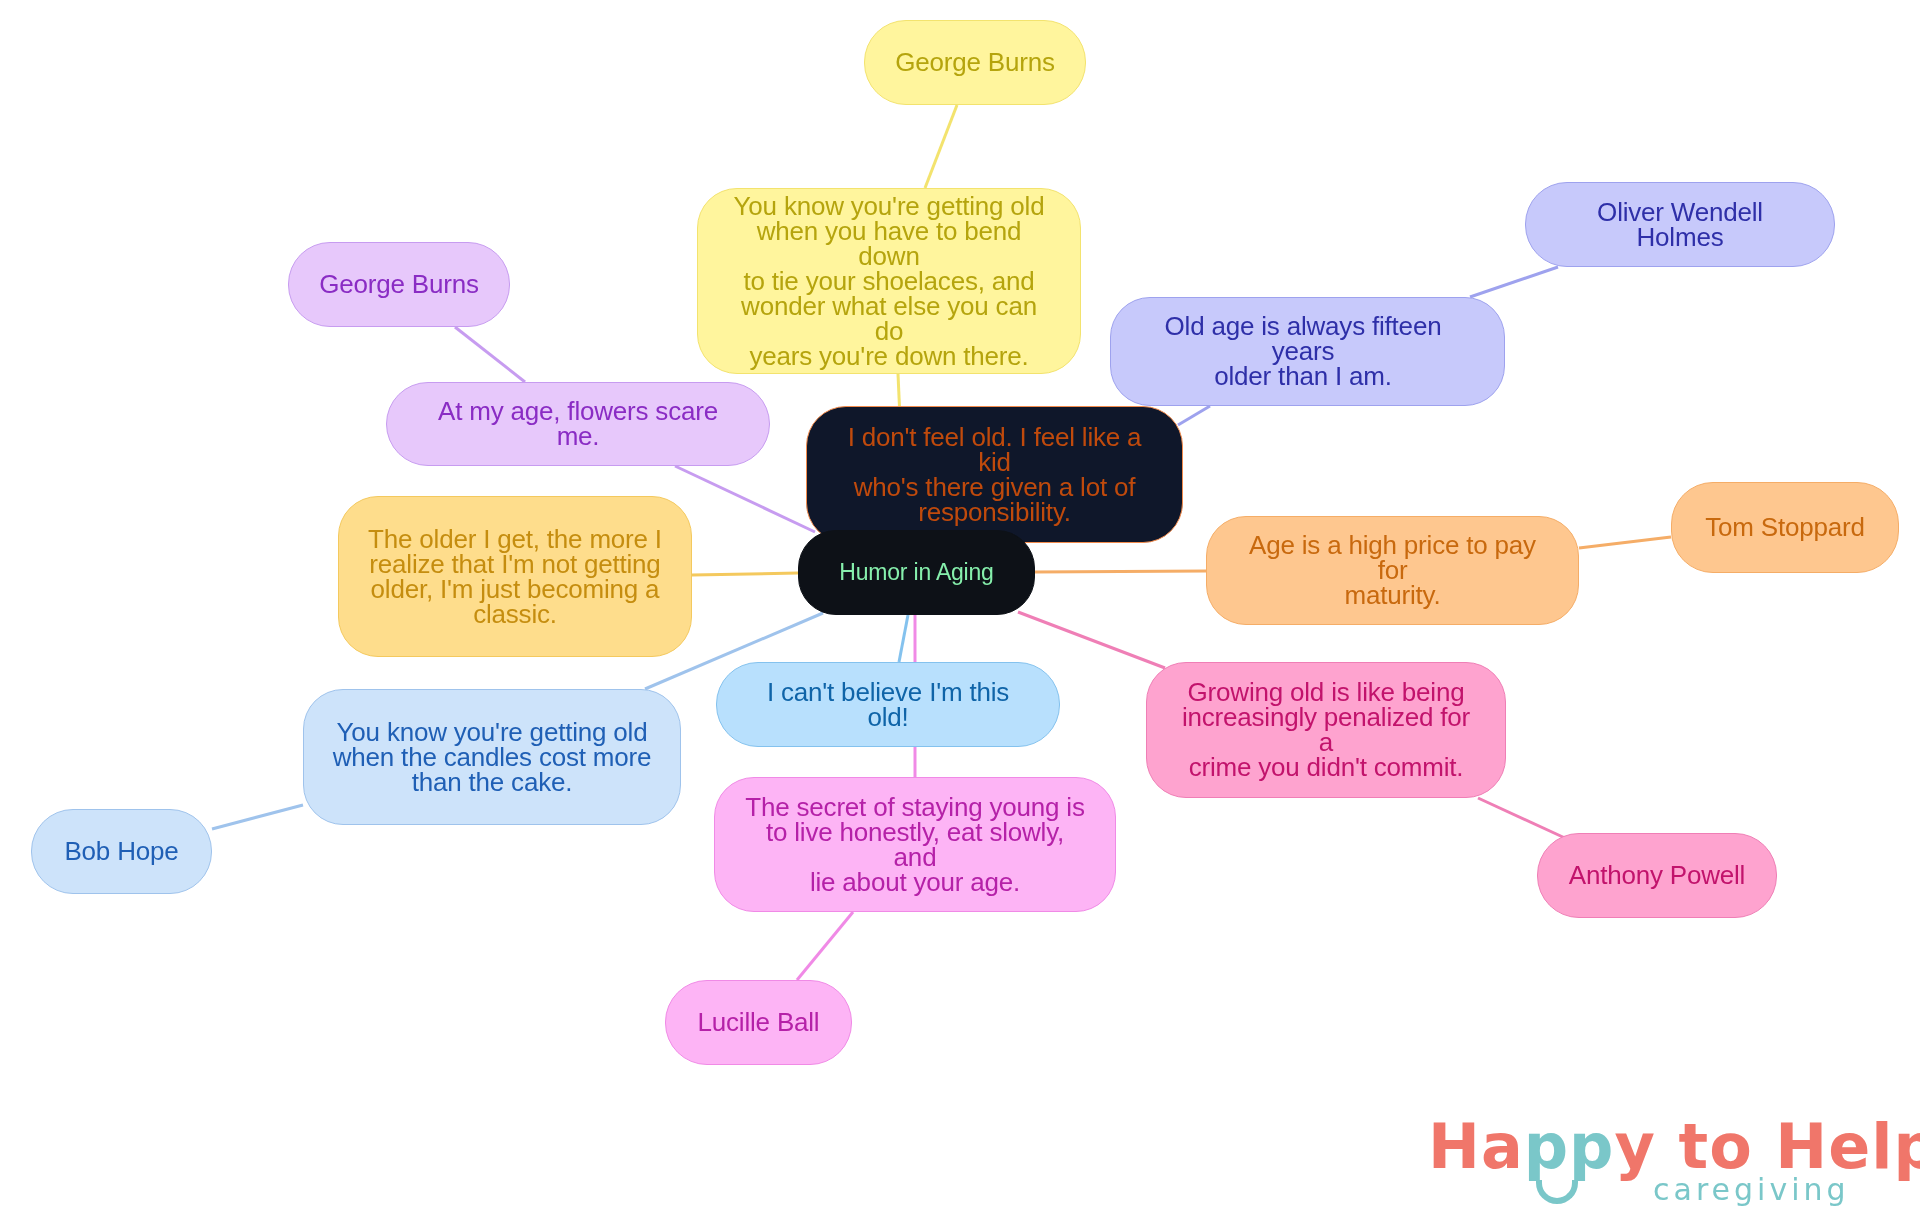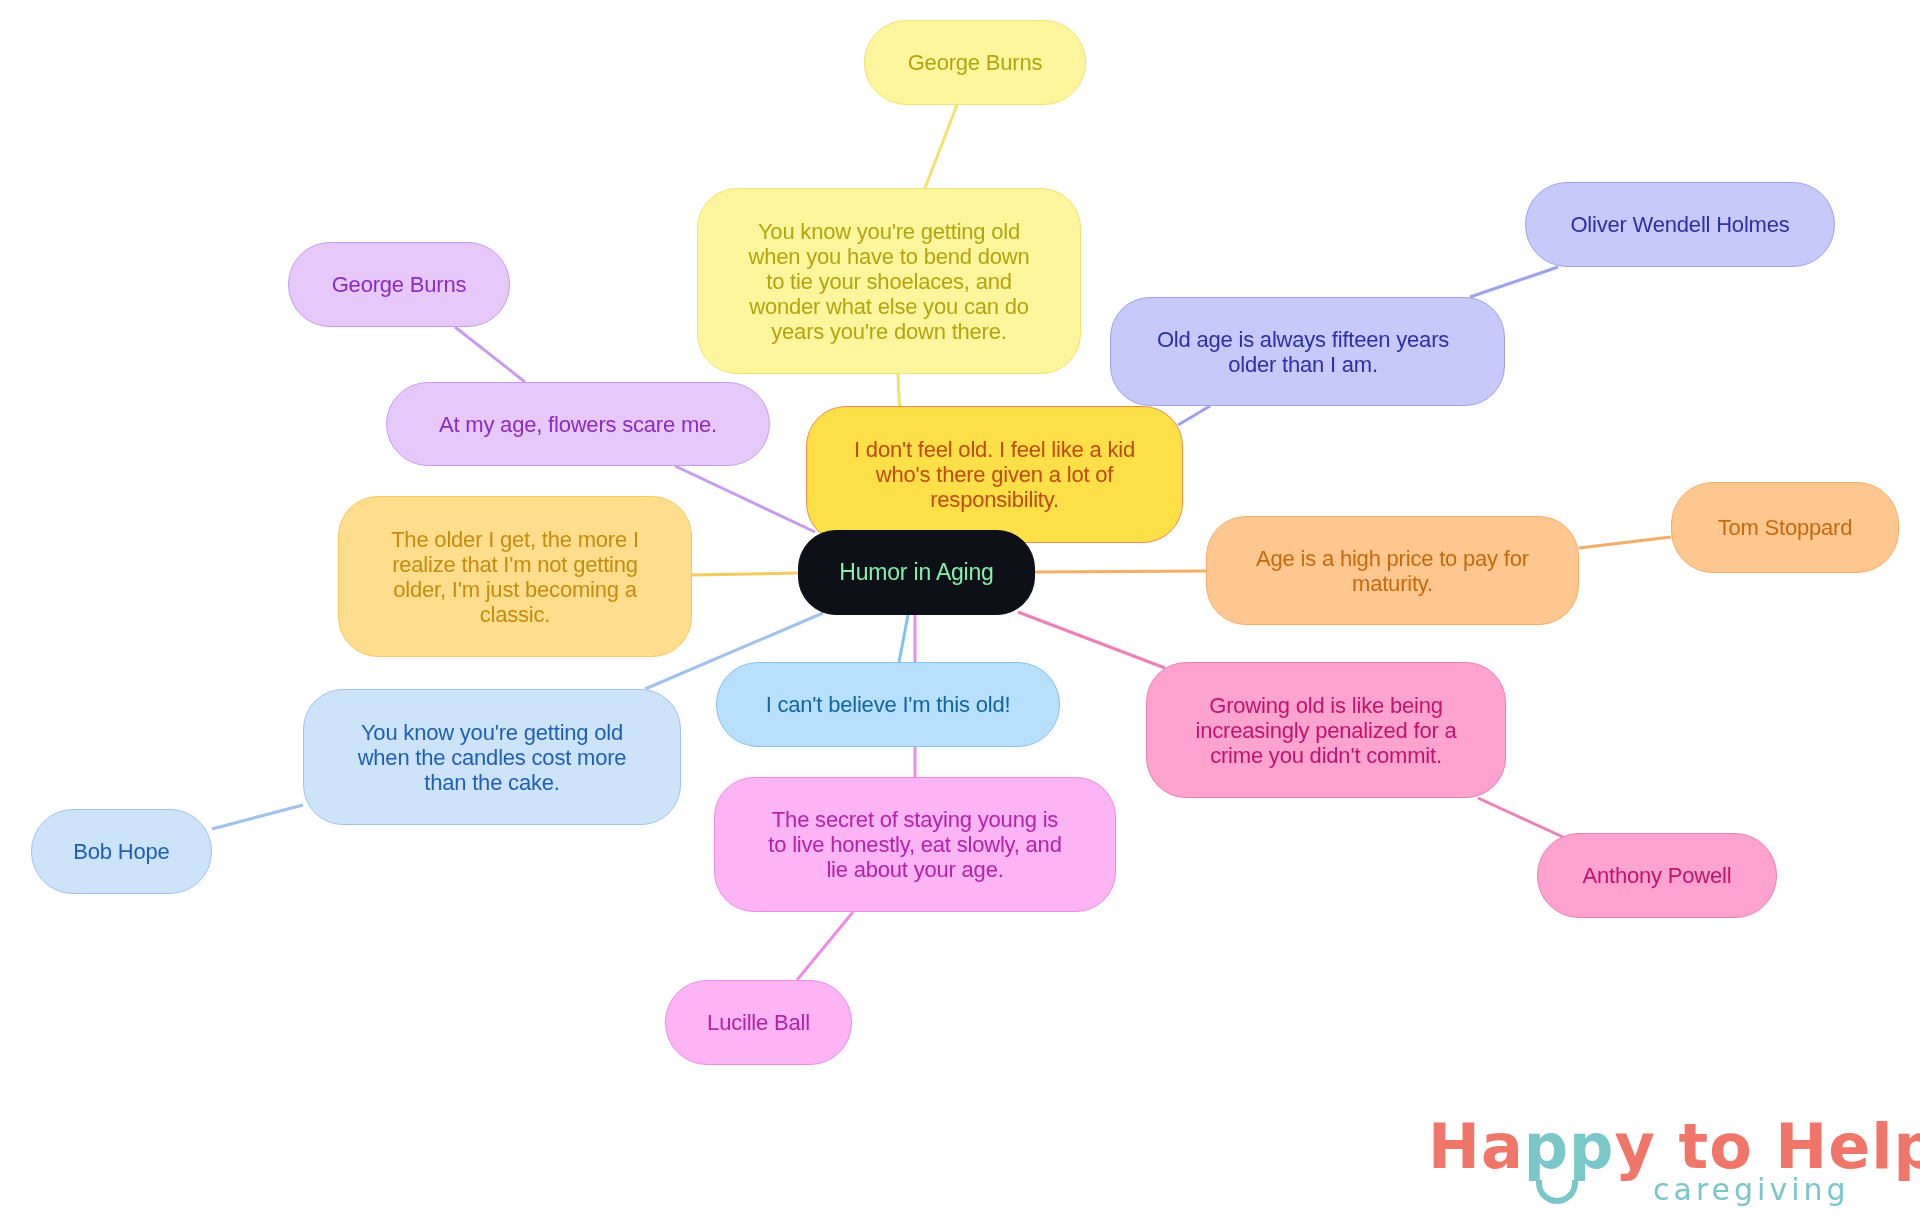--- a/index.html
+++ b/index.html
@@ -1,26 +1,26 @@
 <!DOCTYPE html>
 <html><head>
 <meta charset="utf-8">
 <style>
   html, body { margin:0; padding:0; background:#ffffff; }
   body { width:1920px; height:1215px; position:relative; overflow:hidden;
          font-family:"Liberation Sans", "DejaVu Sans", sans-serif; }
   svg.edges { position:absolute; left:0; top:0; width:1920px; height:1215px; }
   .node { position:absolute; box-sizing:border-box; display:flex; align-items:center;
           justify-content:center; text-align:center; border:1.5px solid; border-radius:36px;
-          font-size:22px; line-height:25px; padding:0 28px; letter-spacing:-0.2px; }
+          font-size:26px; line-height:25px; padding:0 28px; letter-spacing:-0.2px; }
   .node span { display:block; }
   .center { background:#0d1117; color:#86efac; border-color:#0d1117; border-radius:38px; font-size:23px; }
   .c-yellow { background:#fff59d; border-color:#f3e36e; color:#b5a40d; }
   .c-purple { background:#e7c8fb; border-color:#c79cf0; color:#8a2cc4; }
-  .c-orange { background:#fde047; border-color:#f28b4c; color:#c04a0c; }
+  .c-orange { background:#0f172a; border-color:#f28b4c; color:#c04a0c; }
   .c-indigo { background:#c7c9fb; border-color:#9ea2ee; color:#2e2fa8; }
   .c-amber  { background:#fedd8c; border-color:#f4c95e; color:#c58d0f; }
   .c-peach  { background:#fec78f; border-color:#f5ad67; color:#c8690e; }
   .c-blue   { background:#cde3fa; border-color:#9fc3ec; color:#1f5fb5; }
   .c-sky    { background:#b8e0fd; border-color:#84c2ee; color:#0f64a8; }
   .c-pink   { background:#fea3cf; border-color:#ef7fb6; color:#c2136c; }
   .c-magenta{ background:#fdb4f5; border-color:#f08ae6; color:#b521a8;justify-content:center; }
   .logo { position:absolute; left:1428px; top:1110px; width:460px; height:100px; }
   .logo-main { position:absolute; left:0; top:0; font-family:"DejaVu Sans", sans-serif; font-weight:bold;
                font-size:62px; letter-spacing:1px; color:#f0766a; white-space:nowrap; }

